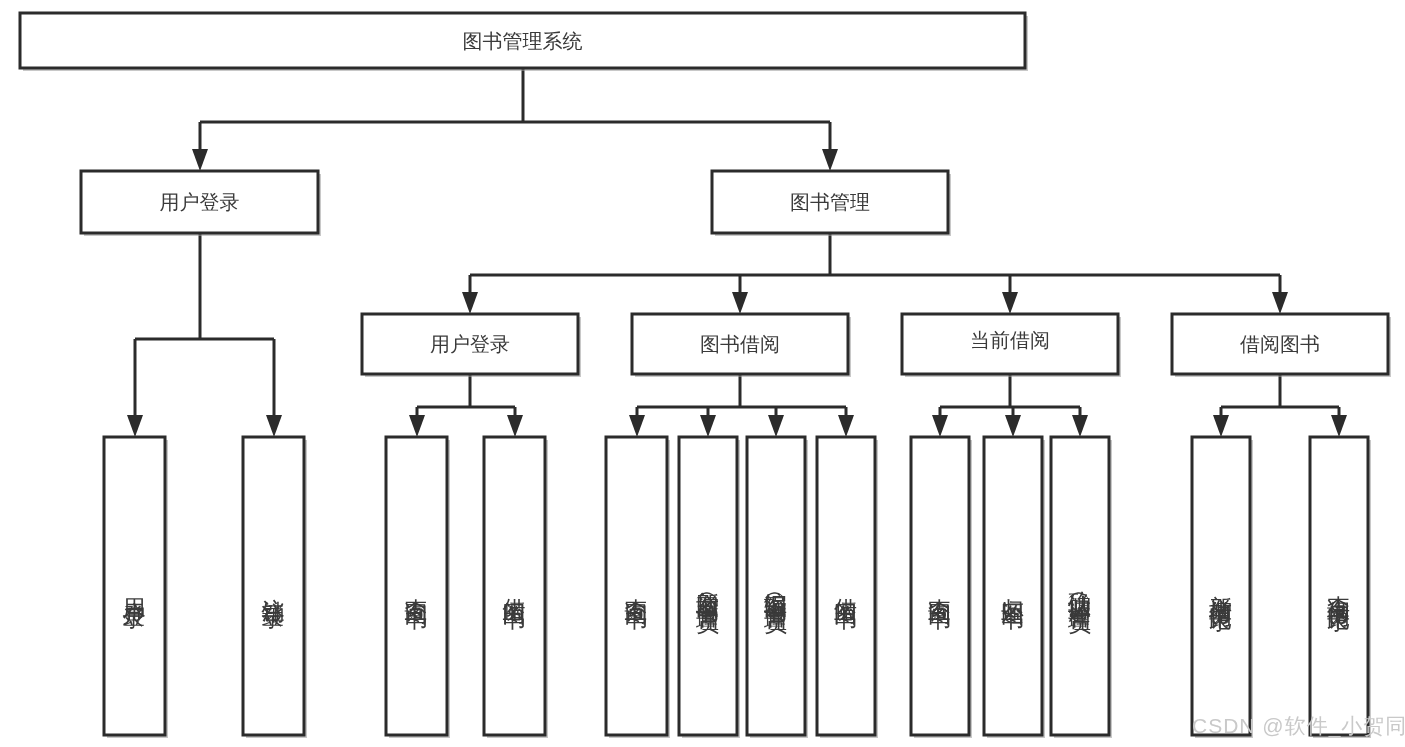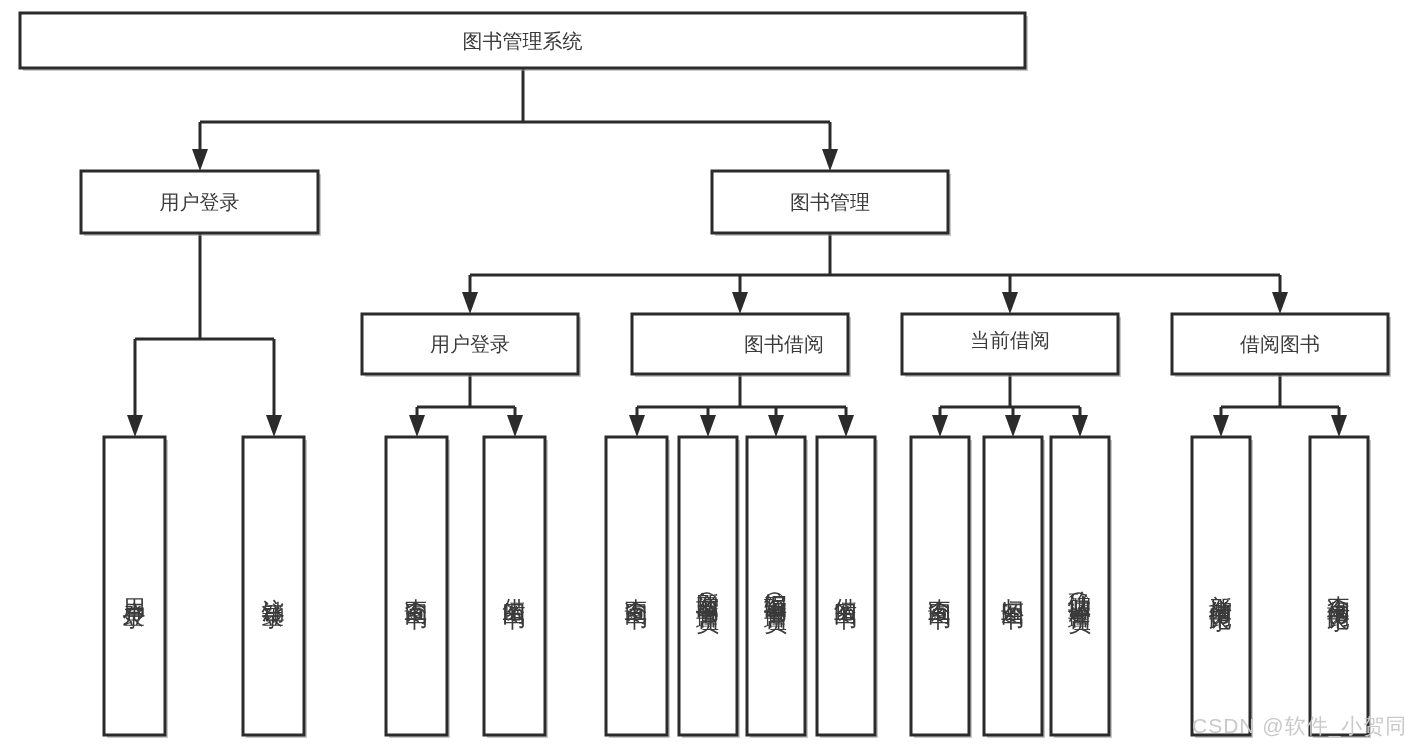--- a/index.html
+++ b/index.html
@@ -152,21 +152,21 @@
         <rect x="1192" y="437" width="58" height="298" class="node-box"></rect>
         <rect x="1313" y="440" width="58" height="298" class="node-shadow"></rect>
         <rect x="1310" y="437" width="58" height="298" class="node-box"></rect>
       </g>
   </svg>
   <div id="labels-layer">
       <div class="node-label horizontal" style="left: 20px; top: 13px; width: 1005px; height: 55px; color: rgb(58, 58, 58);">图书管理系统</div>
       <div class="node-label horizontal" style="left: 81px; top: 171px; width: 237px; height: 62px; color: rgb(58, 58, 58);">用户登录</div>
       <div class="node-label horizontal" style="left: 712px; top: 171px; width: 236px; height: 62px; color: rgb(58, 58, 58);">图书管理</div>
       <div class="node-label horizontal" style="left: 362px; top: 314px; width: 216px; height: 60px; color: rgb(58, 58, 58);">用户登录</div>
-      <div class="node-label horizontal" style="left: 632px; top: 314px; width: 216px; height: 60px; color: rgb(58, 58, 58); padding-left: 44px;">图书借阅</div>
+      <div class="node-label horizontal" style="left: 632px; top: 314px; width: 216px; height: 60px; color: rgb(58, 58, 58);">图书借阅</div>
       <div class="node-label horizontal" style="left: 902px; top: 314px; width: 216px; height: 52px; color: rgb(58, 58, 58);">当前借阅</div>
       <div class="node-label horizontal" style="left: 1172px; top: 314px; width: 216px; height: 60px; color: rgb(58, 58, 58);">借阅图书</div>
       <div class="node-label vertical" style="left: 104px; top: 437px; width: 61px; height: 298px; color: rgb(58, 58, 58);">用户登录</div>
       <div class="node-label vertical" style="left: 243px; top: 437px; width: 61px; height: 298px; color: rgb(58, 58, 58);">注销登录</div>
       <div class="node-label vertical" style="left: 386px; top: 437px; width: 61px; height: 298px; color: rgb(58, 58, 58);">查询图书</div>
       <div class="node-label vertical" style="left: 484px; top: 437px; width: 61px; height: 298px; color: rgb(58, 58, 58);">借阅图书</div>
       <div class="node-label vertical" style="left: 606px; top: 437px; width: 61px; height: 298px; color: rgb(58, 58, 58);">查询图书</div>
       <div class="node-label vertical" style="left: 679px; top: 437px; width: 58px; height: 298px; color: rgb(58, 58, 58);">新增图书（管理员）</div>
       <div class="node-label vertical" style="left: 747px; top: 437px; width: 58px; height: 298px; color: rgb(58, 58, 58);">编辑图书（管理员）</div>
       <div class="node-label vertical" style="left: 817px; top: 437px; width: 58px; height: 298px; color: rgb(58, 58, 58);">借阅图书</div>

